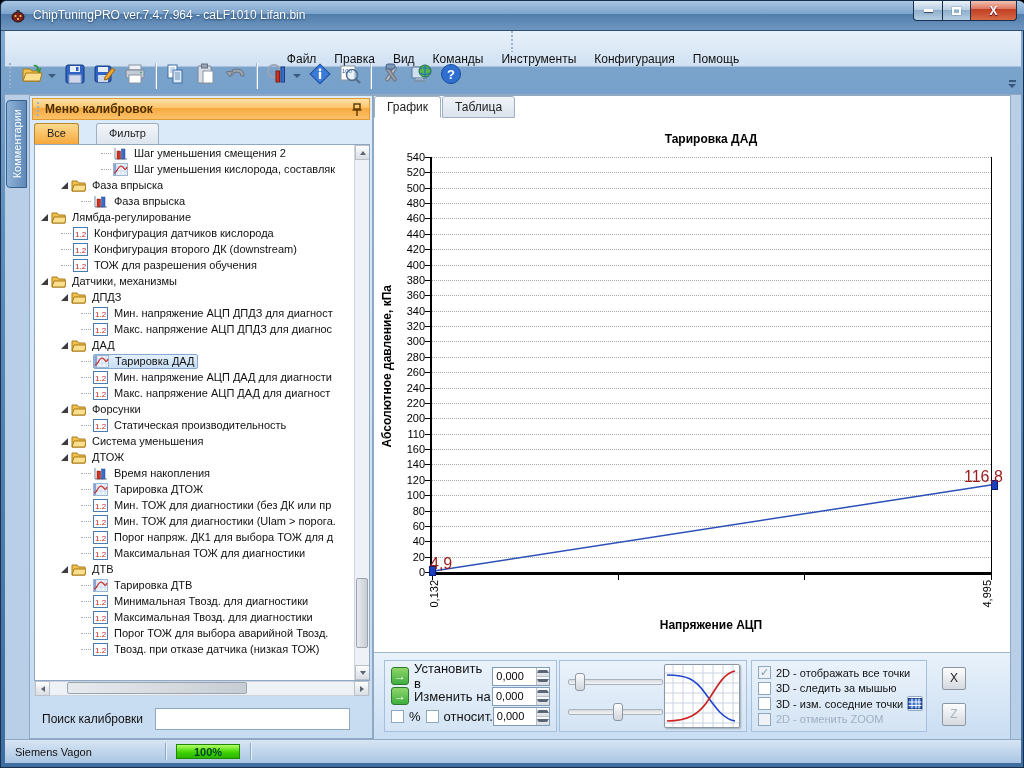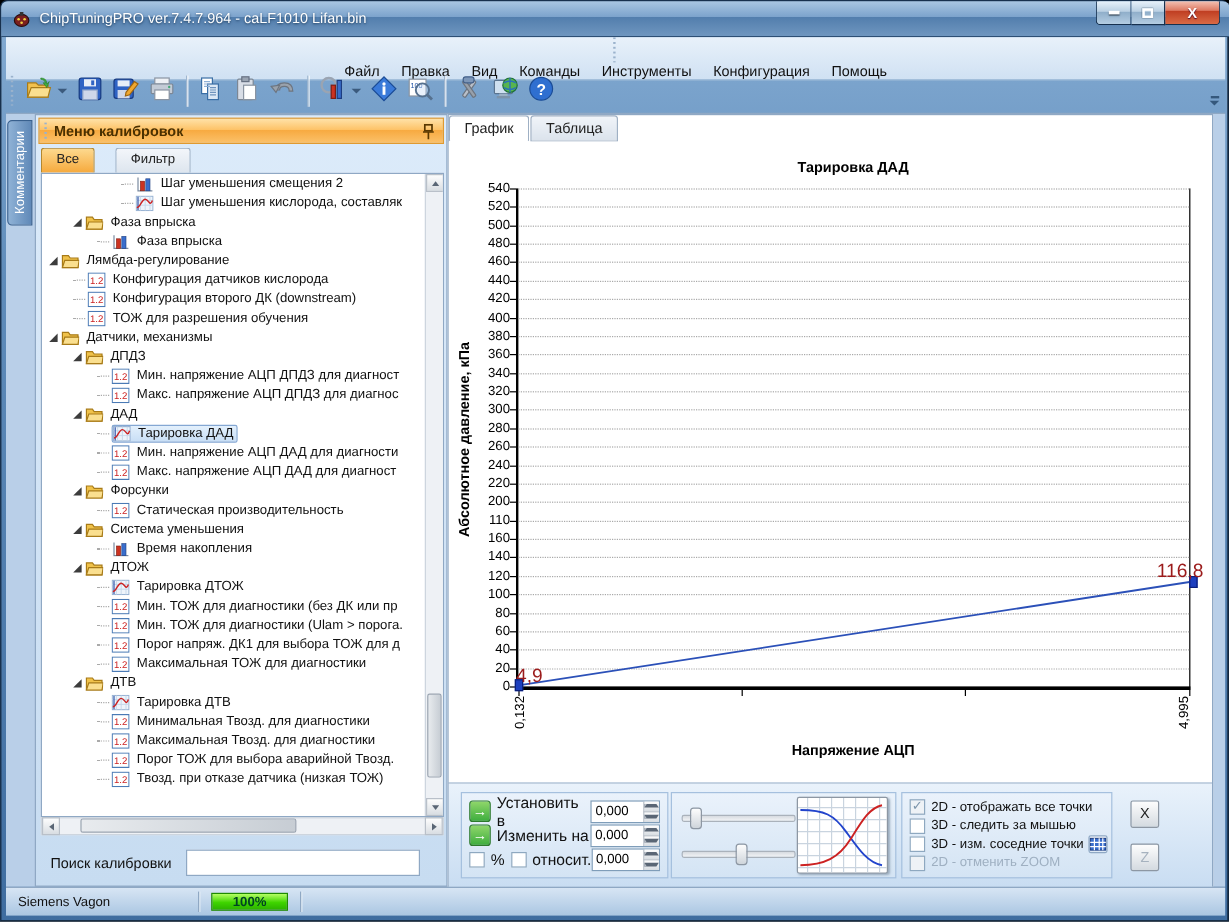--- a/index.html
+++ b/index.html
@@ -529,39 +529,39 @@
           <div class="tree-row" style="padding-left: 26px;">
             <div class="tree-arrow"></div>
             <span style="display: flex; align-items: center;">
               <span class="tree-ico"><svg width="15" height="13" viewBox="0 0 15 13">
                   <path d="M1 12 L1 2 L6 2 L7.5 4 L14 4 L14 12 Z" fill="#f0c24a" stroke="#a87b18"></path>
                   <path d="M1 12 L3 6 L15 6 L14 12 Z" fill="#fadf8f" stroke="#a87b18"></path>
                 </svg></span>
               <span class="tree-label">Система уменьшения</span>
             </span>
           </div>
+          <div class="tree-row" style="padding-left: 26px;">
+            <div class="tree-arrow"></div>
+            <span style="display: flex; align-items: center;">
+              <span class="tree-ico"><svg width="15" height="13" viewBox="0 0 15 13">
+                  <path d="M1 12 L1 2 L6 2 L7.5 4 L14 4 L14 12 Z" fill="#f0c24a" stroke="#a87b18"></path>
+                  <path d="M1 12 L3 6 L15 6 L14 12 Z" fill="#fadf8f" stroke="#a87b18"></path>
+                </svg></span>
+              <span class="tree-label">ДТОЖ</span>
+            </span>
+          </div>
           <div class="tree-row" style="padding-left: 46px;">
             <div class="tree-conn"></div>
             <span style="display: flex; align-items: center;">
               <span class="tree-ico"><svg width="15" height="13" viewBox="0 0 15 13">
                   <path d="M2 1 V12 H14" stroke="#7a8aa0" fill="none"></path>
                   <rect x="4" y="4" width="3.5" height="8" fill="#cc3322" stroke="#801d12" stroke-width="0.5"></rect>
                   <rect x="8.5" y="2" width="3.5" height="10" fill="#3a6ecc" stroke="#1c3d80" stroke-width="0.5"></rect>
                 </svg></span>
               <span class="tree-label">Время накопления</span>
-            </span>
-          </div>
-          <div class="tree-row" style="padding-left: 26px;">
-            <div class="tree-arrow"></div>
-            <span style="display: flex; align-items: center;">
-              <span class="tree-ico"><svg width="15" height="13" viewBox="0 0 15 13">
-                  <path d="M1 12 L1 2 L6 2 L7.5 4 L14 4 L14 12 Z" fill="#f0c24a" stroke="#a87b18"></path>
-                  <path d="M1 12 L3 6 L15 6 L14 12 Z" fill="#fadf8f" stroke="#a87b18"></path>
-                </svg></span>
-              <span class="tree-label">ДТОЖ</span>
             </span>
           </div>
           <div class="tree-row" style="padding-left: 46px;">
             <div class="tree-conn"></div>
             <span style="display: flex; align-items: center;">
               <span class="tree-ico"><svg width="15" height="13" viewBox="0 0 15 13">
                   <rect x="0.5" y="0.5" width="14" height="12" fill="#eef4fb" stroke="#9ab4d4"></rect>
                   <path d="M0.5 4h14M0.5 8h14M4 0.5v12M8 0.5v12M12 0.5v12" stroke="#c2d4e8" stroke-width="0.7"></path>
                   <line x1="2" y1="1" x2="2" y2="12" stroke="#3355aa"></line>
                   <path d="M1 10 C 4 10, 5 3, 8 3 S 12 10, 14 4" fill="none" stroke="#cc2222" stroke-width="1.2"></path>

